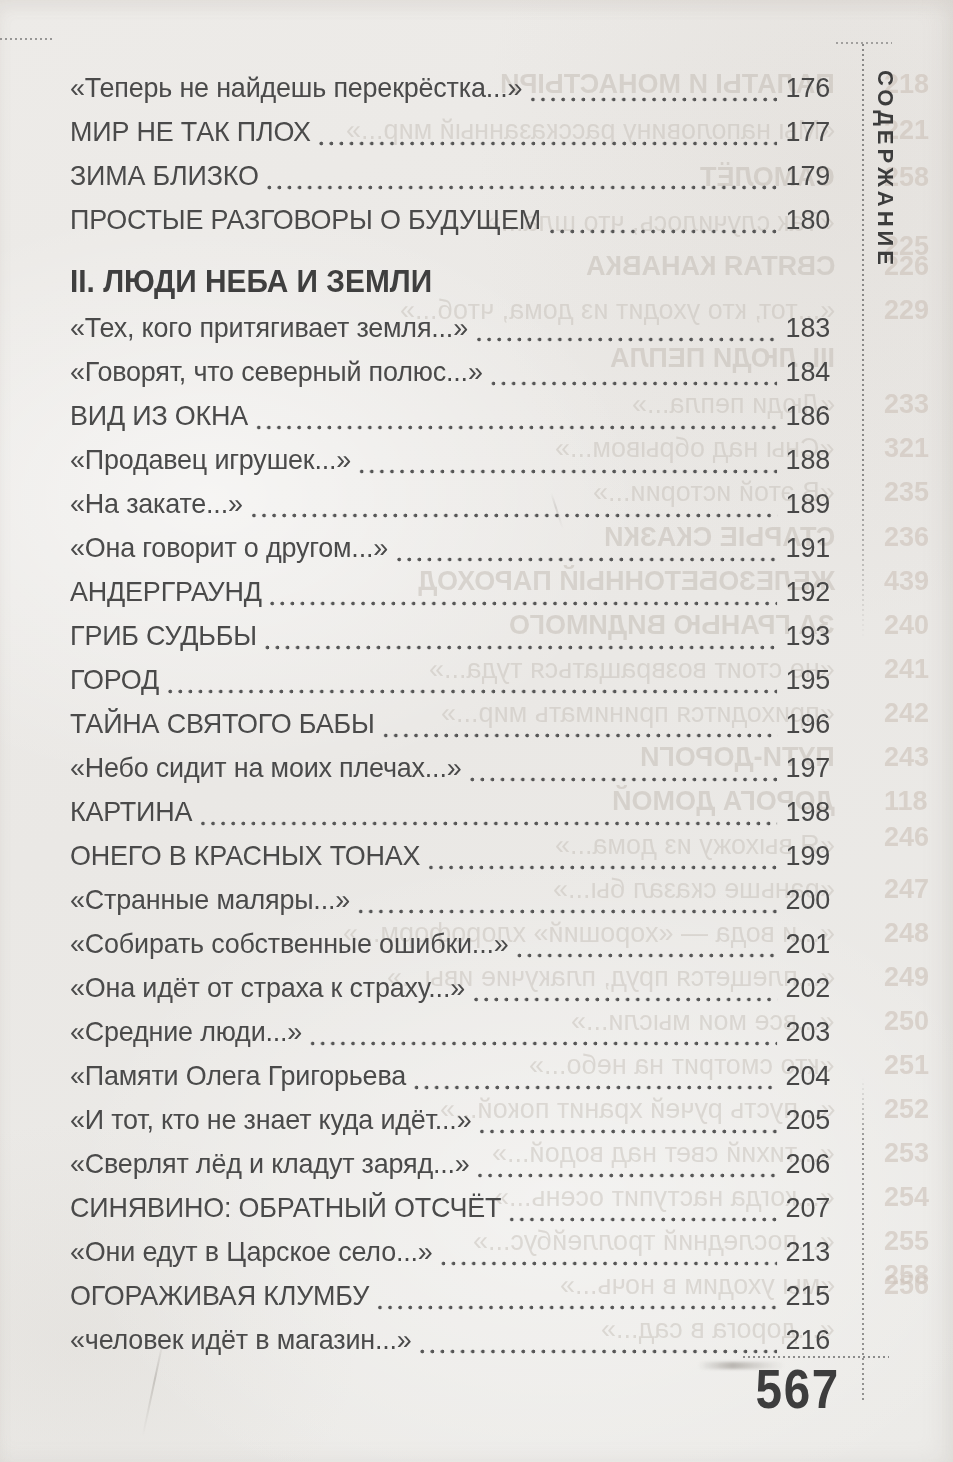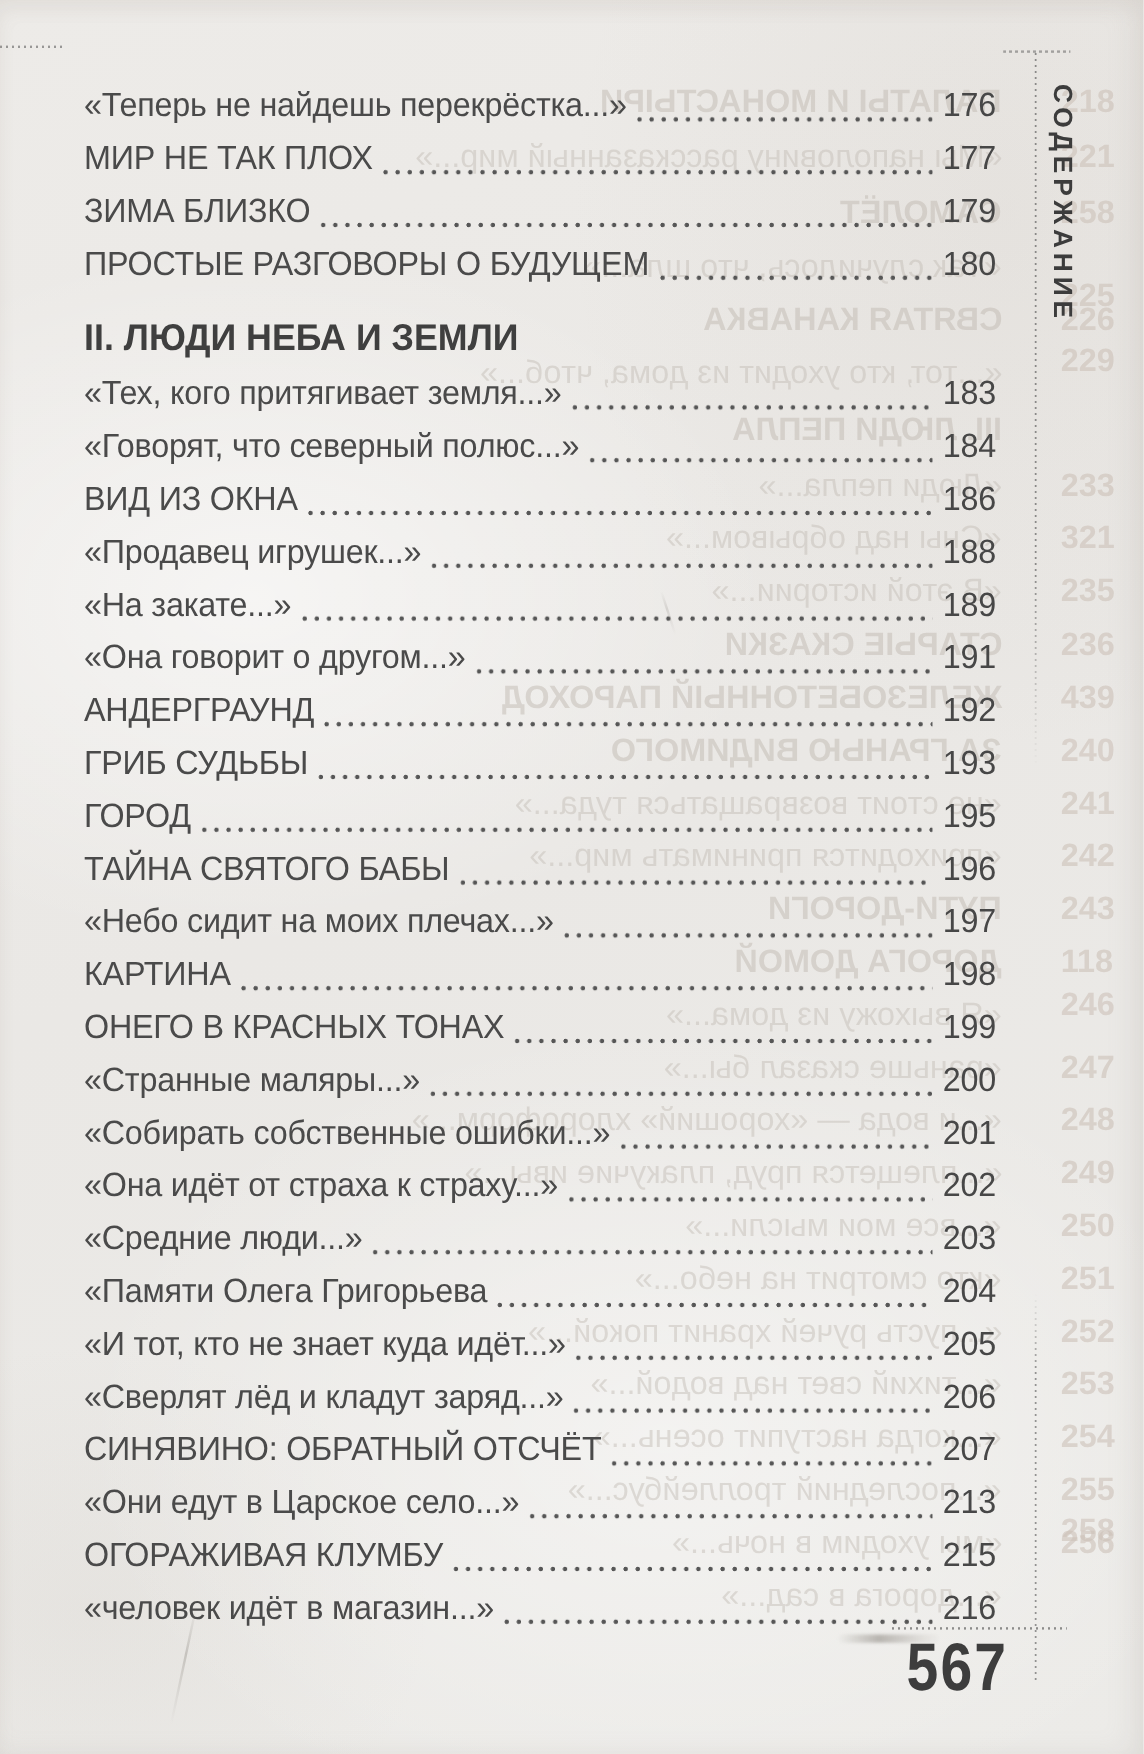--- a/index.html
+++ b/index.html
@@ -101,21 +101,21 @@
       <div class="ghost-num" style="top: 68px;">218</div>
       <div class="ghost-line" style="top: 114px;">«Мы наполовину рассказанный мир...»</div>
       <div class="ghost-num" style="top: 114px;">221</div>
       <div class="ghost-line caps" style="top: 161px;">САМОЛЁТ</div>
       <div class="ghost-num" style="top: 161px;">258</div>
       <div class="ghost-line" style="top: 206px;">«Так случилось, что шла...»</div>
       <div class="ghost-num" style="top: 206px; margin-top: 24px;">225</div>
       <div class="ghost-line caps" style="top: 250px;">СВЯТАЯ КАНАВКА</div>
       <div class="ghost-num" style="top: 250px;">226</div>
       <div class="ghost-line" style="top: 294px;">«...тот, кто уходит из дома, чтоб...»</div>
-      <div class="ghost-num" style="top: 284px;">229</div>
+      <div class="ghost-num" style="top: 294px;">229</div>
       <div class="ghost-line caps" style="top: 342px;">III. ЛЮДИ ПЕПЛА</div>
       <div class="ghost-line" style="top: 388px;">«Люди пепла...»</div>
       <div class="ghost-num" style="top: 388px;">233</div>
       <div class="ghost-line" style="top: 432px;">«Сны над обрывом...»</div>
       <div class="ghost-num" style="top: 432px;">321</div>
       <div class="ghost-line" style="top: 476px;">«В этой истории...»</div>
       <div class="ghost-num" style="top: 476px; text-align: center;">235</div>
       <div class="ghost-line caps" style="top: 521px;">СТАРЫЕ СКАЗКИ</div>
       <div class="ghost-num" style="top: 521px;">236</div>
       <div class="ghost-line caps" style="top: 565px;">ЖЕЛЕЗОБЕТОННЫЙ ПАРОХОД</div>

